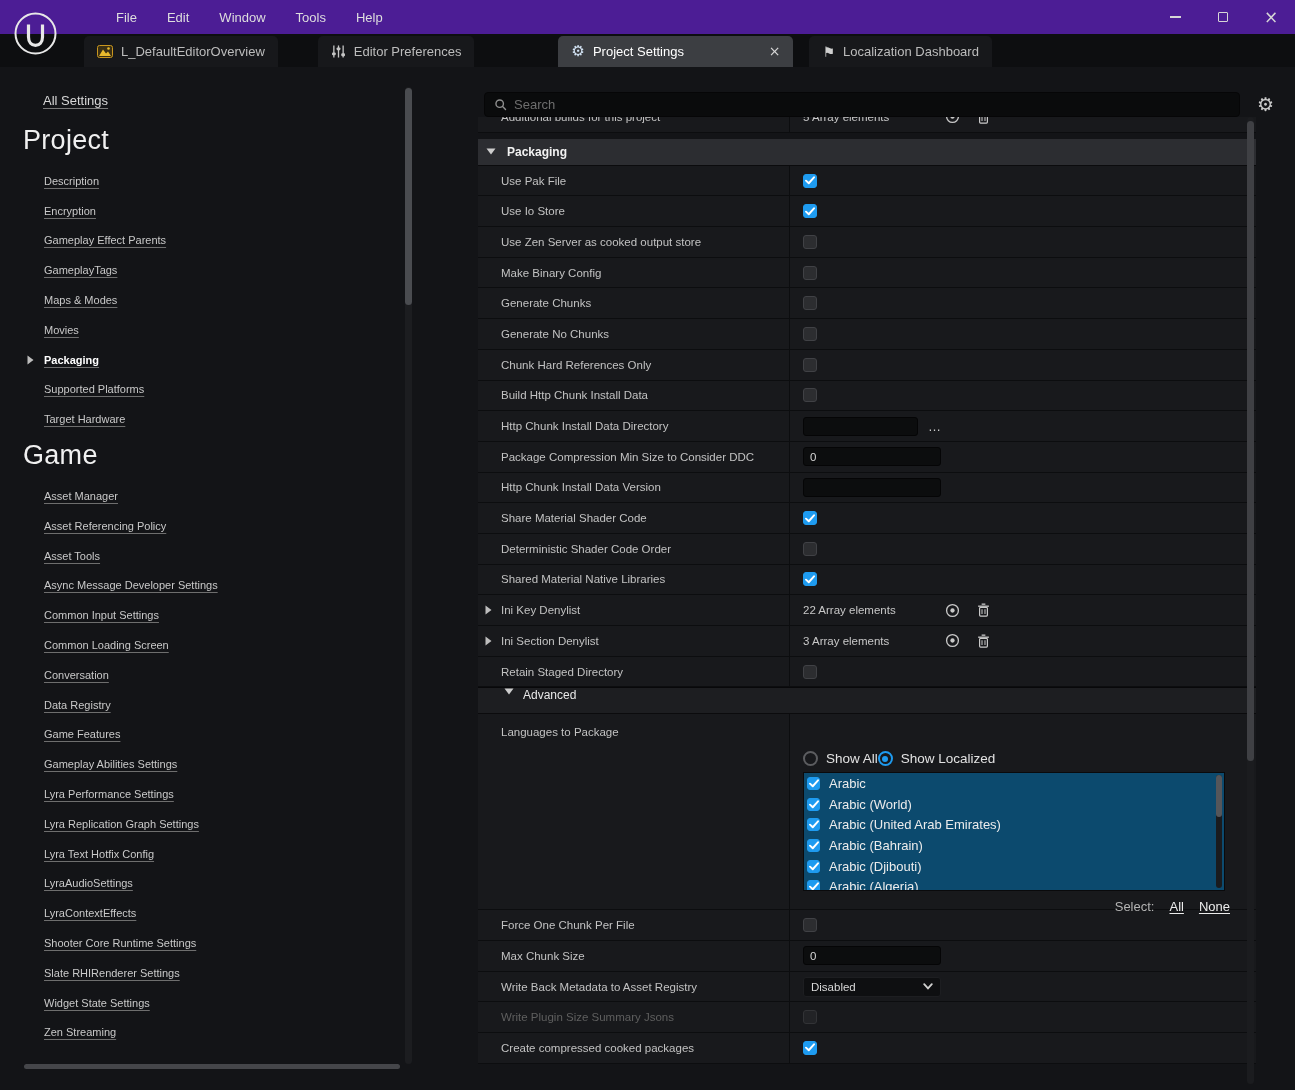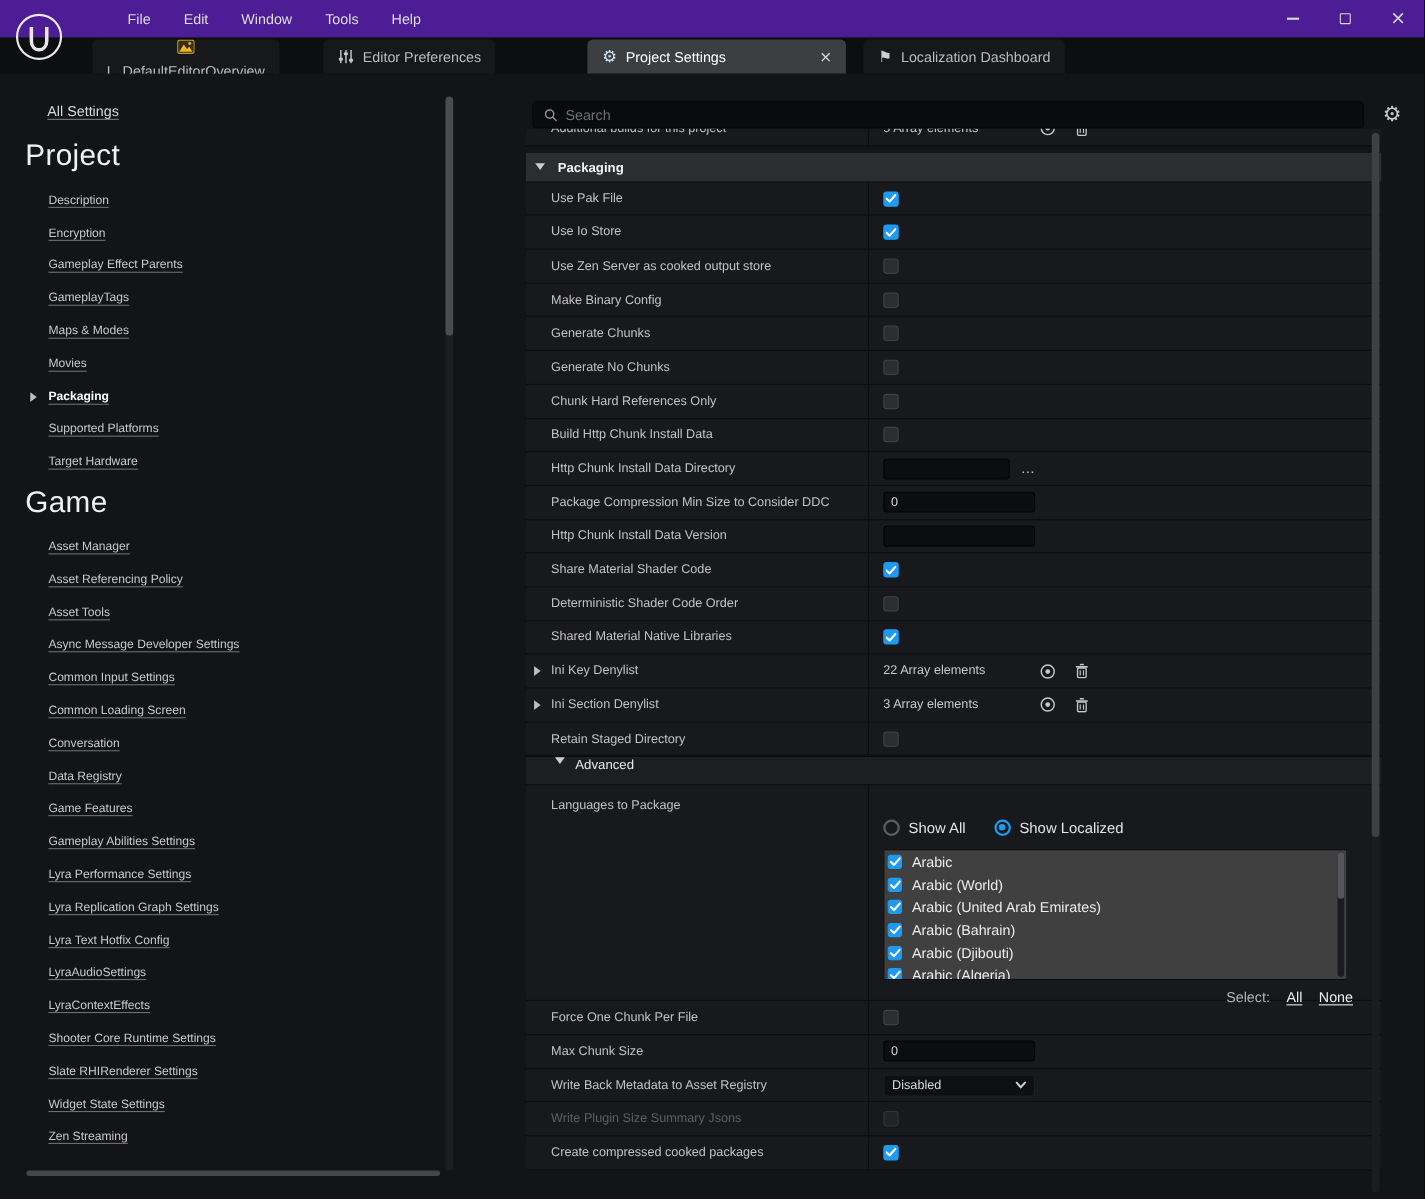--- a/index.html
+++ b/index.html
@@ -87,26 +87,26 @@
   .arr-text{ width:142px; }
   .icon-btn{ display:inline-flex; align-items:center; margin-right:17px; }
 
   .dropdown{ width:138px; height:20px; background:#0e0f11; border:1px solid #1d1e21; border-radius:3px;
              display:flex; align-items:center; justify-content:space-between; padding:0 7px;
              font-size:11.5px; color:#d8d8d8; }
 
   .srow.tall{ height:196px; align-items:flex-start; }
   .srow.tall .srow-label{ align-items:flex-start; padding-top:12px; }
   .lang-col{ display:flex; flex-direction:column; padding-top:9px; width:100%; }
-  .radio-row{ display:flex; align-items:center; gap:26px; height:28px;margin-top:20px; }
+  .radio-row{ display:flex; align-items:flex-end; height:28px;margin-top:20px; }
   .radio-opt{ display:flex; align-items:center; gap:8px; font-size:13.5px; color:#e2e2e2; }
   .radio{ width:15px; height:15px; border-radius:50%; border:2px solid #5c5d60; position:relative; flex:none; }
   .radio.on{ border-color:var(--accent); }
   .radio.on::after{ content:""; position:absolute; inset:2.5px; background:var(--accent); border-radius:50%; }
-  .langbox{ position:relative; margin-top:6px; width:422px; height:119px; background:#404040;
+  .langbox{ position:relative; margin-top:6px; width:422px; height:119px; background:#0c4a6e;
             border:1px solid #0a0a0c; overflow:hidden; }
   .lang-item{ display:flex; align-items:center; gap:9px; height:20.6px; padding-left:3px;
               font-size:13px; color:#ececec; }
   .lang-item .cb{ width:13px; height:13px; }
   .lang-scroll{ position:absolute; top:2px; right:2px; width:6px; bottom:2px; background:#1a1b1e; border-radius:3px; }
   .lang-scroll .thumb{ position:absolute; top:0; left:0; width:6px; height:42px; background:#55565a; border-radius:3px; }
   .select-row{ display:flex; justify-content:flex-end; align-items:center; gap:15px; margin-top:8px;
                padding-right:26px; font-size:13px; }
   .select-row .cap{ color:#b3b3b3; }
   .select-row a{ color:#ececec; text-decoration:underline; text-underline-offset:2px; cursor:pointer; }
@@ -140,21 +140,21 @@
       <div class="win-btn">
           <span class="max-glyph"></span>
         </div>
       <div class="win-btn">
           <span class="x-glyph">×</span>
         </div>
     </div>
   </div>
 
   <div class="tabbar">
-      <div class="tab" style="margin-left: 0px; flex-direction: column;">
+      <div class="tab" style="margin-left: 0px;">
         <span class="icon ticon">
           <svg width="16" height="13" viewBox="0 0 16 13">
             <rect x="0.5" y="0.5" width="15" height="12" rx="2" fill="#3a2f14" stroke="#c9961e"></rect>
             <path d="M2 11 L6 4.5 L9 8.5 L11 6.5 L14 11 Z" fill="#e8b92d"></path>
             <circle cx="11.5" cy="3.5" r="1.3" fill="#e8b92d"></circle>
           </svg>
         </span>
         <span class="tab-label">L_DefaultEditorOverview</span>
       </div>
       <div class="tab" style="margin-left: 40px;">

